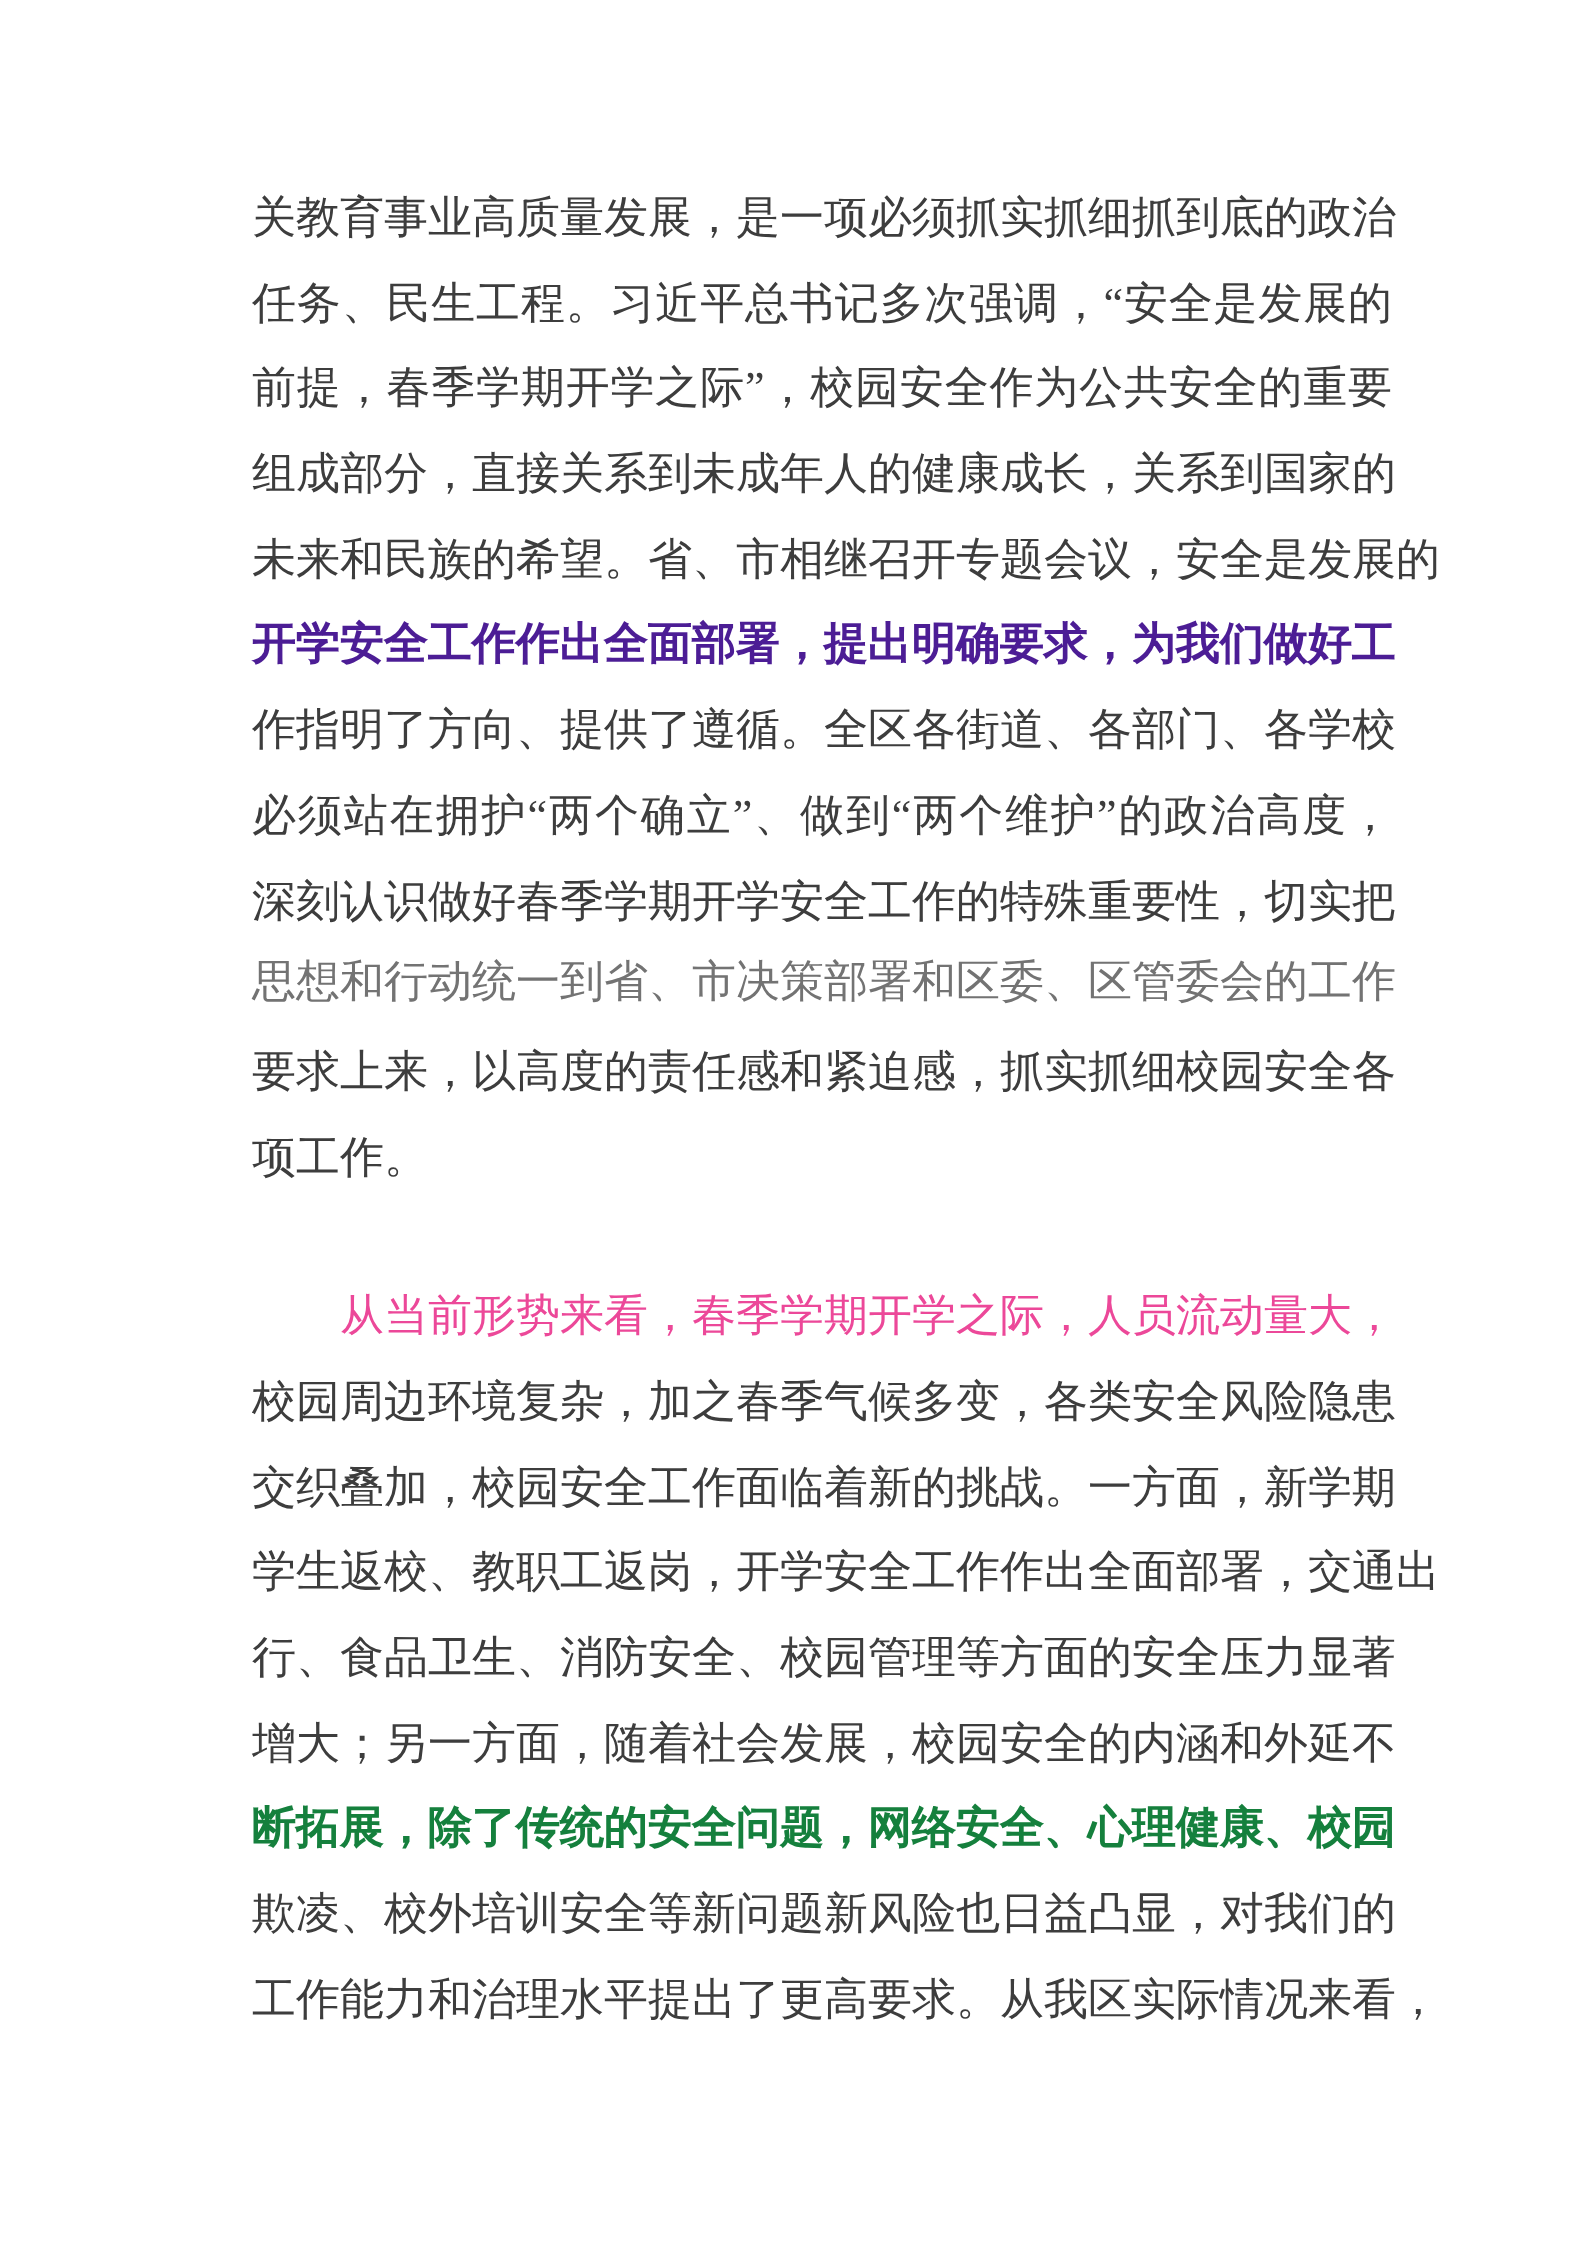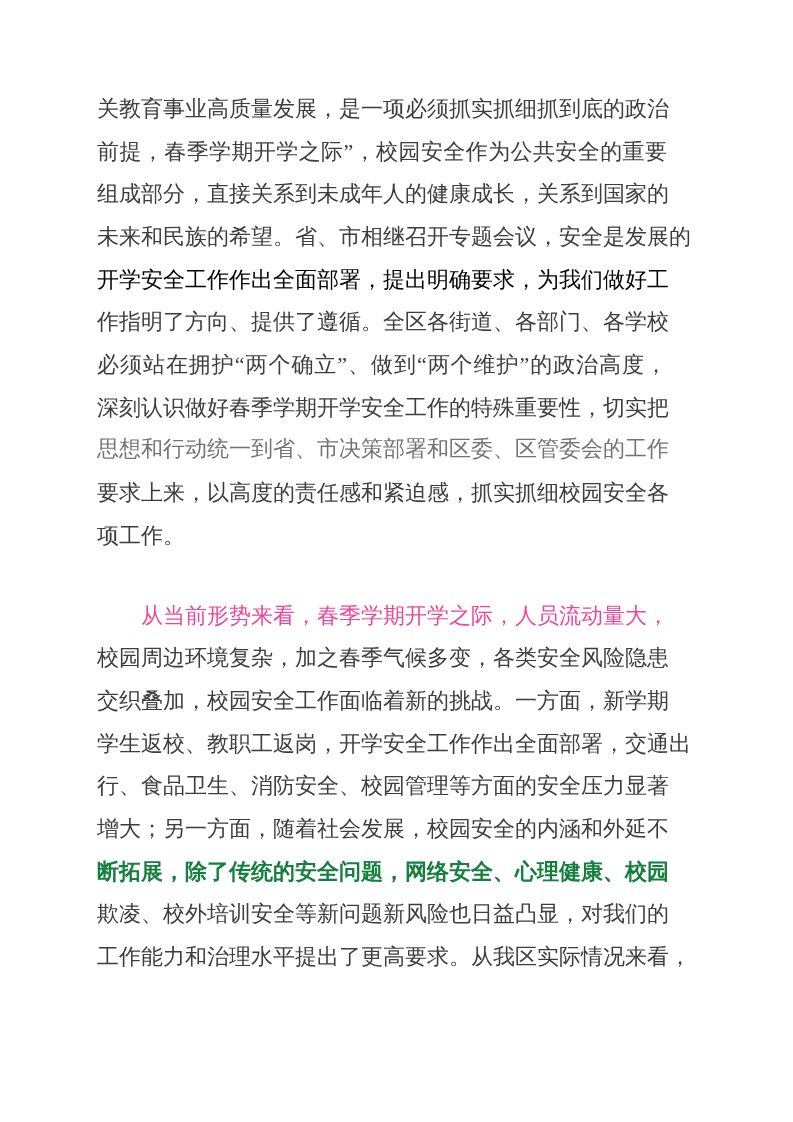--- a/index.html
+++ b/index.html
@@ -10,21 +10,21 @@
   .page {
     position: relative;
     width: 793px;
     height: 1122px;
     background: #ffffff;
     overflow: hidden;
     font-family: "Liberation Serif", "DejaVu Serif", serif;
   }
   .text-block {
     position: absolute;
-    left: 97px;
+    left: 126px;
     top: 88px;
     width: 570px;
   }
   .paragraph + .paragraph {
     margin-top: 37px;
   }
   .line {
     font-size: 22px;
     line-height: 42.7px;
     height: 42.7px;
@@ -42,24 +42,25 @@
     padding-left: 44px;
   }
 </style>
 </head>
 <body>
 
 <div class="page">
   <div class="text-block">
       <div class="paragraph">
         <div class="line" style="color: rgb(61, 61, 61);">关教育事业高质量发展，是一项必须抓实抓细抓到底的政治</div>
+        <div class="line" style="color: rgb(61, 61, 61);">任务、民生工程。习近平总书记多次强调，“安全是发展的</div>
         <div class="line" style="color: rgb(61, 61, 61);">前提，春季学期开学之际”，校园安全作为公共安全的重要</div>
         <div class="line" style="color: rgb(61, 61, 61);">组成部分，直接关系到未成年人的健康成长，关系到国家的</div>
         <div class="line" style="color: rgb(61, 61, 61);">未来和民族的希望。省、市相继召开专题会议，安全是发展的</div>
-        <div class="line" style="color: #000000;">开学安全工作作出全面部署，提出明确要求，为我们做好工</div>
+        <div class="line" style="color: #4c1d95; font-weight: bold;">开学安全工作作出全面部署，提出明确要求，为我们做好工</div>
         <div class="line" style="color: rgb(61, 61, 61);">作指明了方向、提供了遵循。全区各街道、各部门、各学校</div>
         <div class="line" style="color: rgb(61, 61, 61);">必须站在拥护“两个确立”、做到“两个维护”的政治高度，</div>
         <div class="line" style="color: rgb(61, 61, 61);">深刻认识做好春季学期开学安全工作的特殊重要性，切实把</div>
         <div class="line" style="color: #737373; font-family: Liberation Mono, monospace;">思想和行动统一到省、市决策部署和区委、区管委会的工作</div>
         <div class="line" style="color: rgb(61, 61, 61);">要求上来，以高度的责任感和紧迫感，抓实抓细校园安全各</div>
         <div class="line last" style="color: rgb(61, 61, 61);">项工作。</div>
       </div>
       <div class="paragraph">
         <div class="line indent" style="color: #ec4899;">从当前形势来看，春季学期开学之际，人员流动量大，</div>
         <div class="line" style="color: rgb(61, 61, 61);">校园周边环境复杂，加之春季气候多变，各类安全风险隐患</div>

